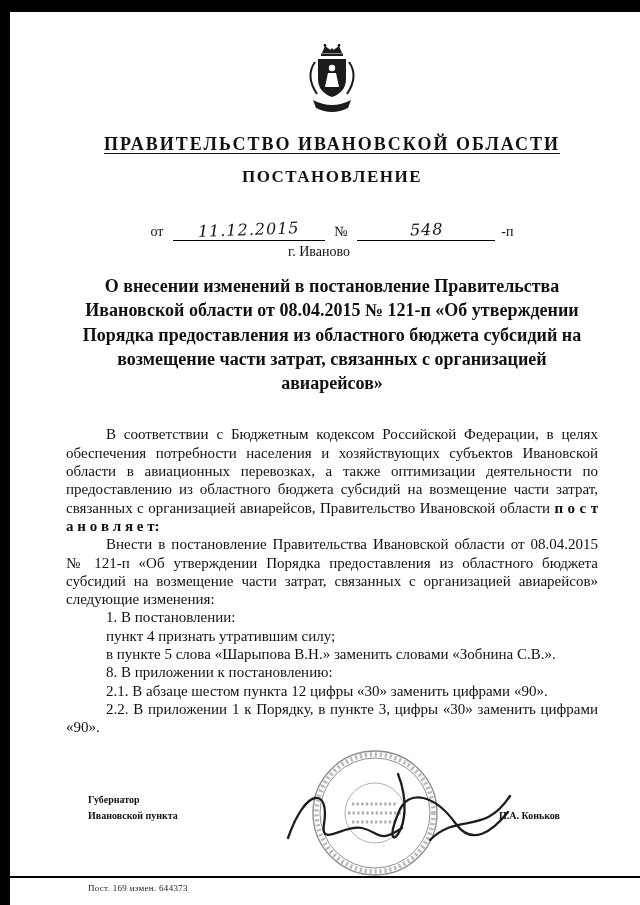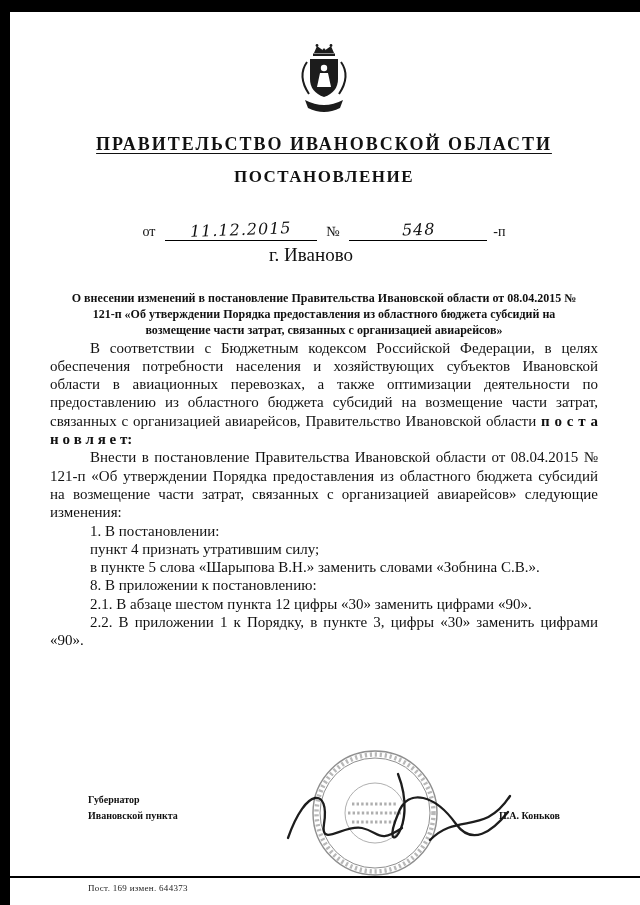--- a/index.html
+++ b/index.html
@@ -5,46 +5,46 @@
   * { margin:0; padding:0; box-sizing:border-box; }
   html,body { background:#ffffff; }
   .page {
     position:relative; width:640px; height:905px; background:#fff;
     font-family:"Liberation Serif", serif; color:#111; overflow:hidden;
   }
   .bar-top  { position:absolute; top:0; left:0; width:640px; height:12px; background:#000; }
   .bar-left { position:absolute; top:0; left:0; width:10px; height:905px; background:#000; }
   .rule-bottom { position:absolute; top:876px; left:0; width:640px; height:2px; background:#000; }
 
-  .content { position:absolute; top:12px; left:10px; width:630px; padding:30px 42px 0 40px; }
+  .content { position:absolute; top:12px; left:10px; width:630px; padding:30px 42px 0 56px; }
 
   .emblem { text-align:center; }
   .org-name {
     text-align:center; font-weight:bold; font-size:18px; letter-spacing:2px;
     text-decoration:underline; text-underline-offset:3px; margin-top:16px; white-space:nowrap;
   }
   .doc-type { text-align:center; font-weight:bold; font-size:17px; letter-spacing:1.5px; margin-top:12px; }
 
   .date-line { margin-top:34px; text-align:center; font-size:14px; }
   .date-line > span { vertical-align:baseline; }
   .blank { display:inline-block; border-bottom:1.2px solid #000; text-align:center; margin:0 6px; }
   .blank.date { width:152px; }
   .blank.num  { width:138px; }
   .hand {
     display:inline-block; font-style:italic; font-size:16px; letter-spacing:1px;
     transform:rotate(-2deg) translateY(-1px); font-family:"DejaVu Serif", serif;
   }
-  .city { text-align:center; font-size:19px; margin-top:3px; transform:translateX(-13px); }
+  .city { text-align:center; font-size:14px; margin-top:3px; transform:translateX(-13px); }
 
   .doc-title {
-    margin:24px auto 0; max-width:522px; text-align:center;
-    font-weight:bold; font-size:12px; line-height:1.35;
+    margin:14px auto 0; max-width:522px; text-align:center;
+    font-weight:bold; font-size:18px; line-height:1.35;
   }
 
-  .body { font-size:15px; line-height:1.22; text-align:justify; }
+  .body { margin-top:30px; font-size:15px; line-height:1.22; text-align:justify; }
   .body p { text-indent:40px; }
   .seg-bold { font-weight:bold; }
 
   .sig-row {
     position:absolute; left:88px; right:80px; top:792px; z-index:3;
     display:flex; justify-content:space-between; align-items:flex-end;
     font-weight:bold; font-size:10px; line-height:1.55;
   }
 
   .stamp-wrap { position:absolute; left:280px; top:738px; width:235px; height:150px; z-index:2; }

